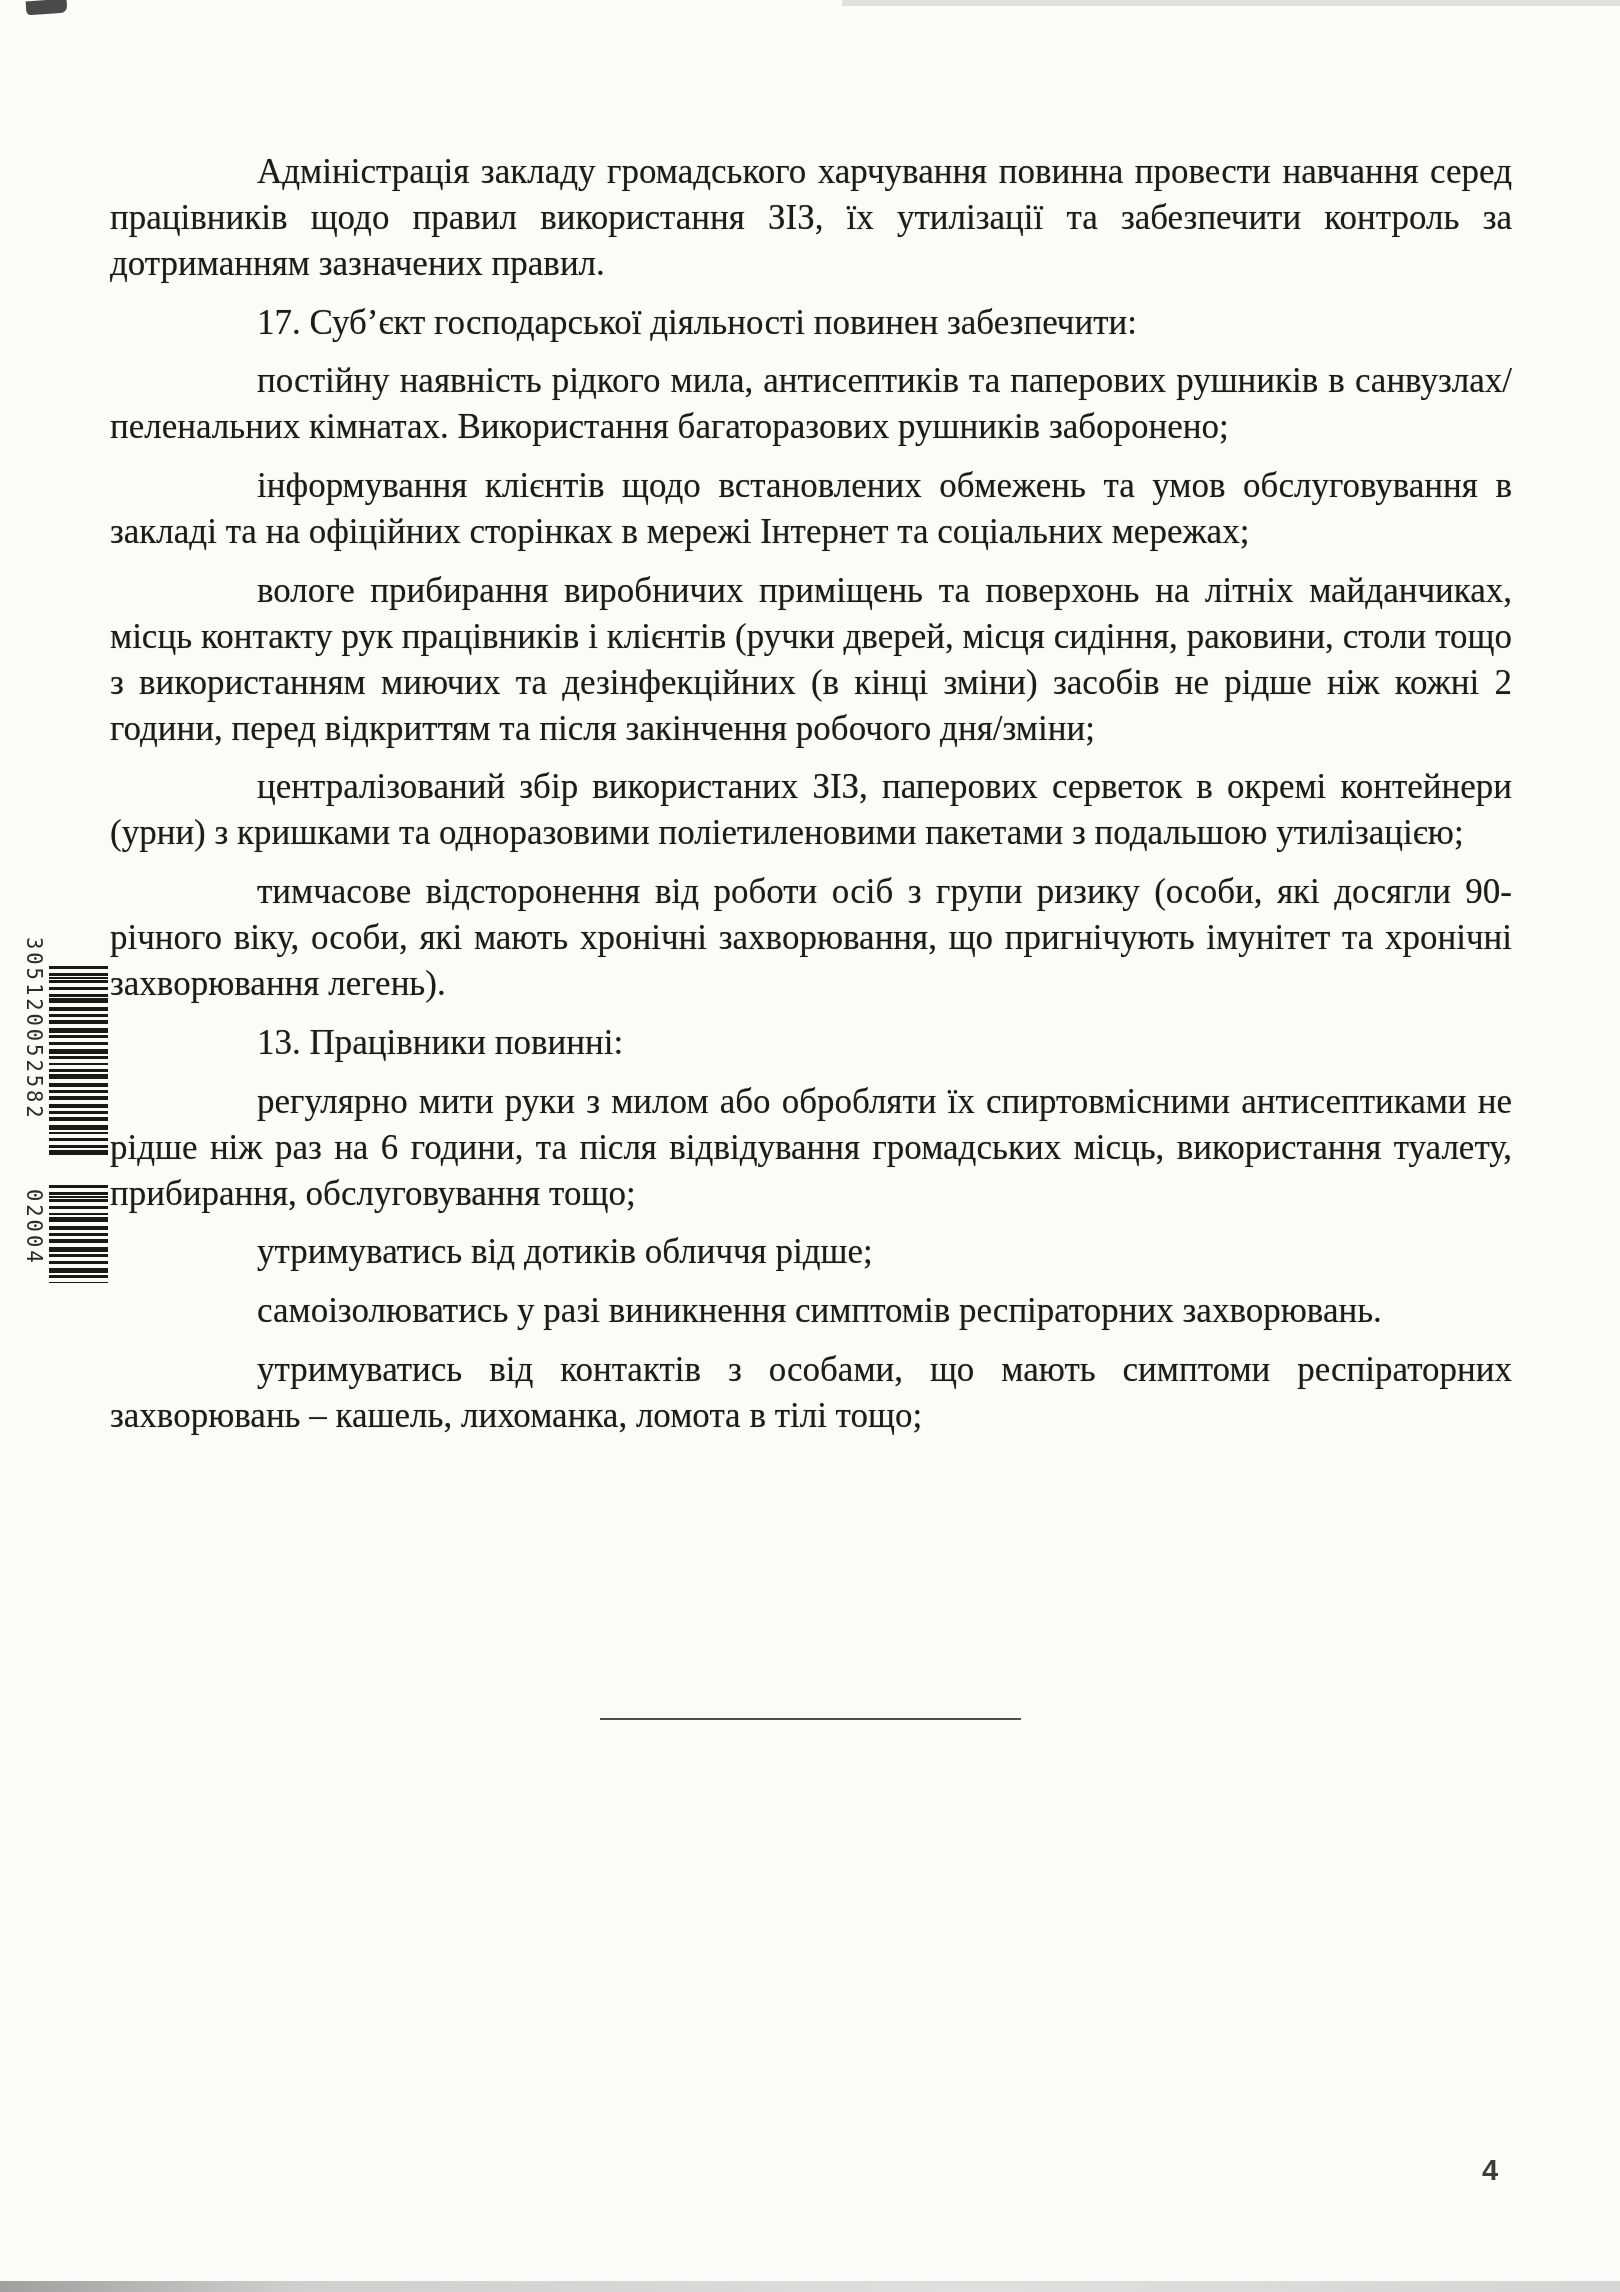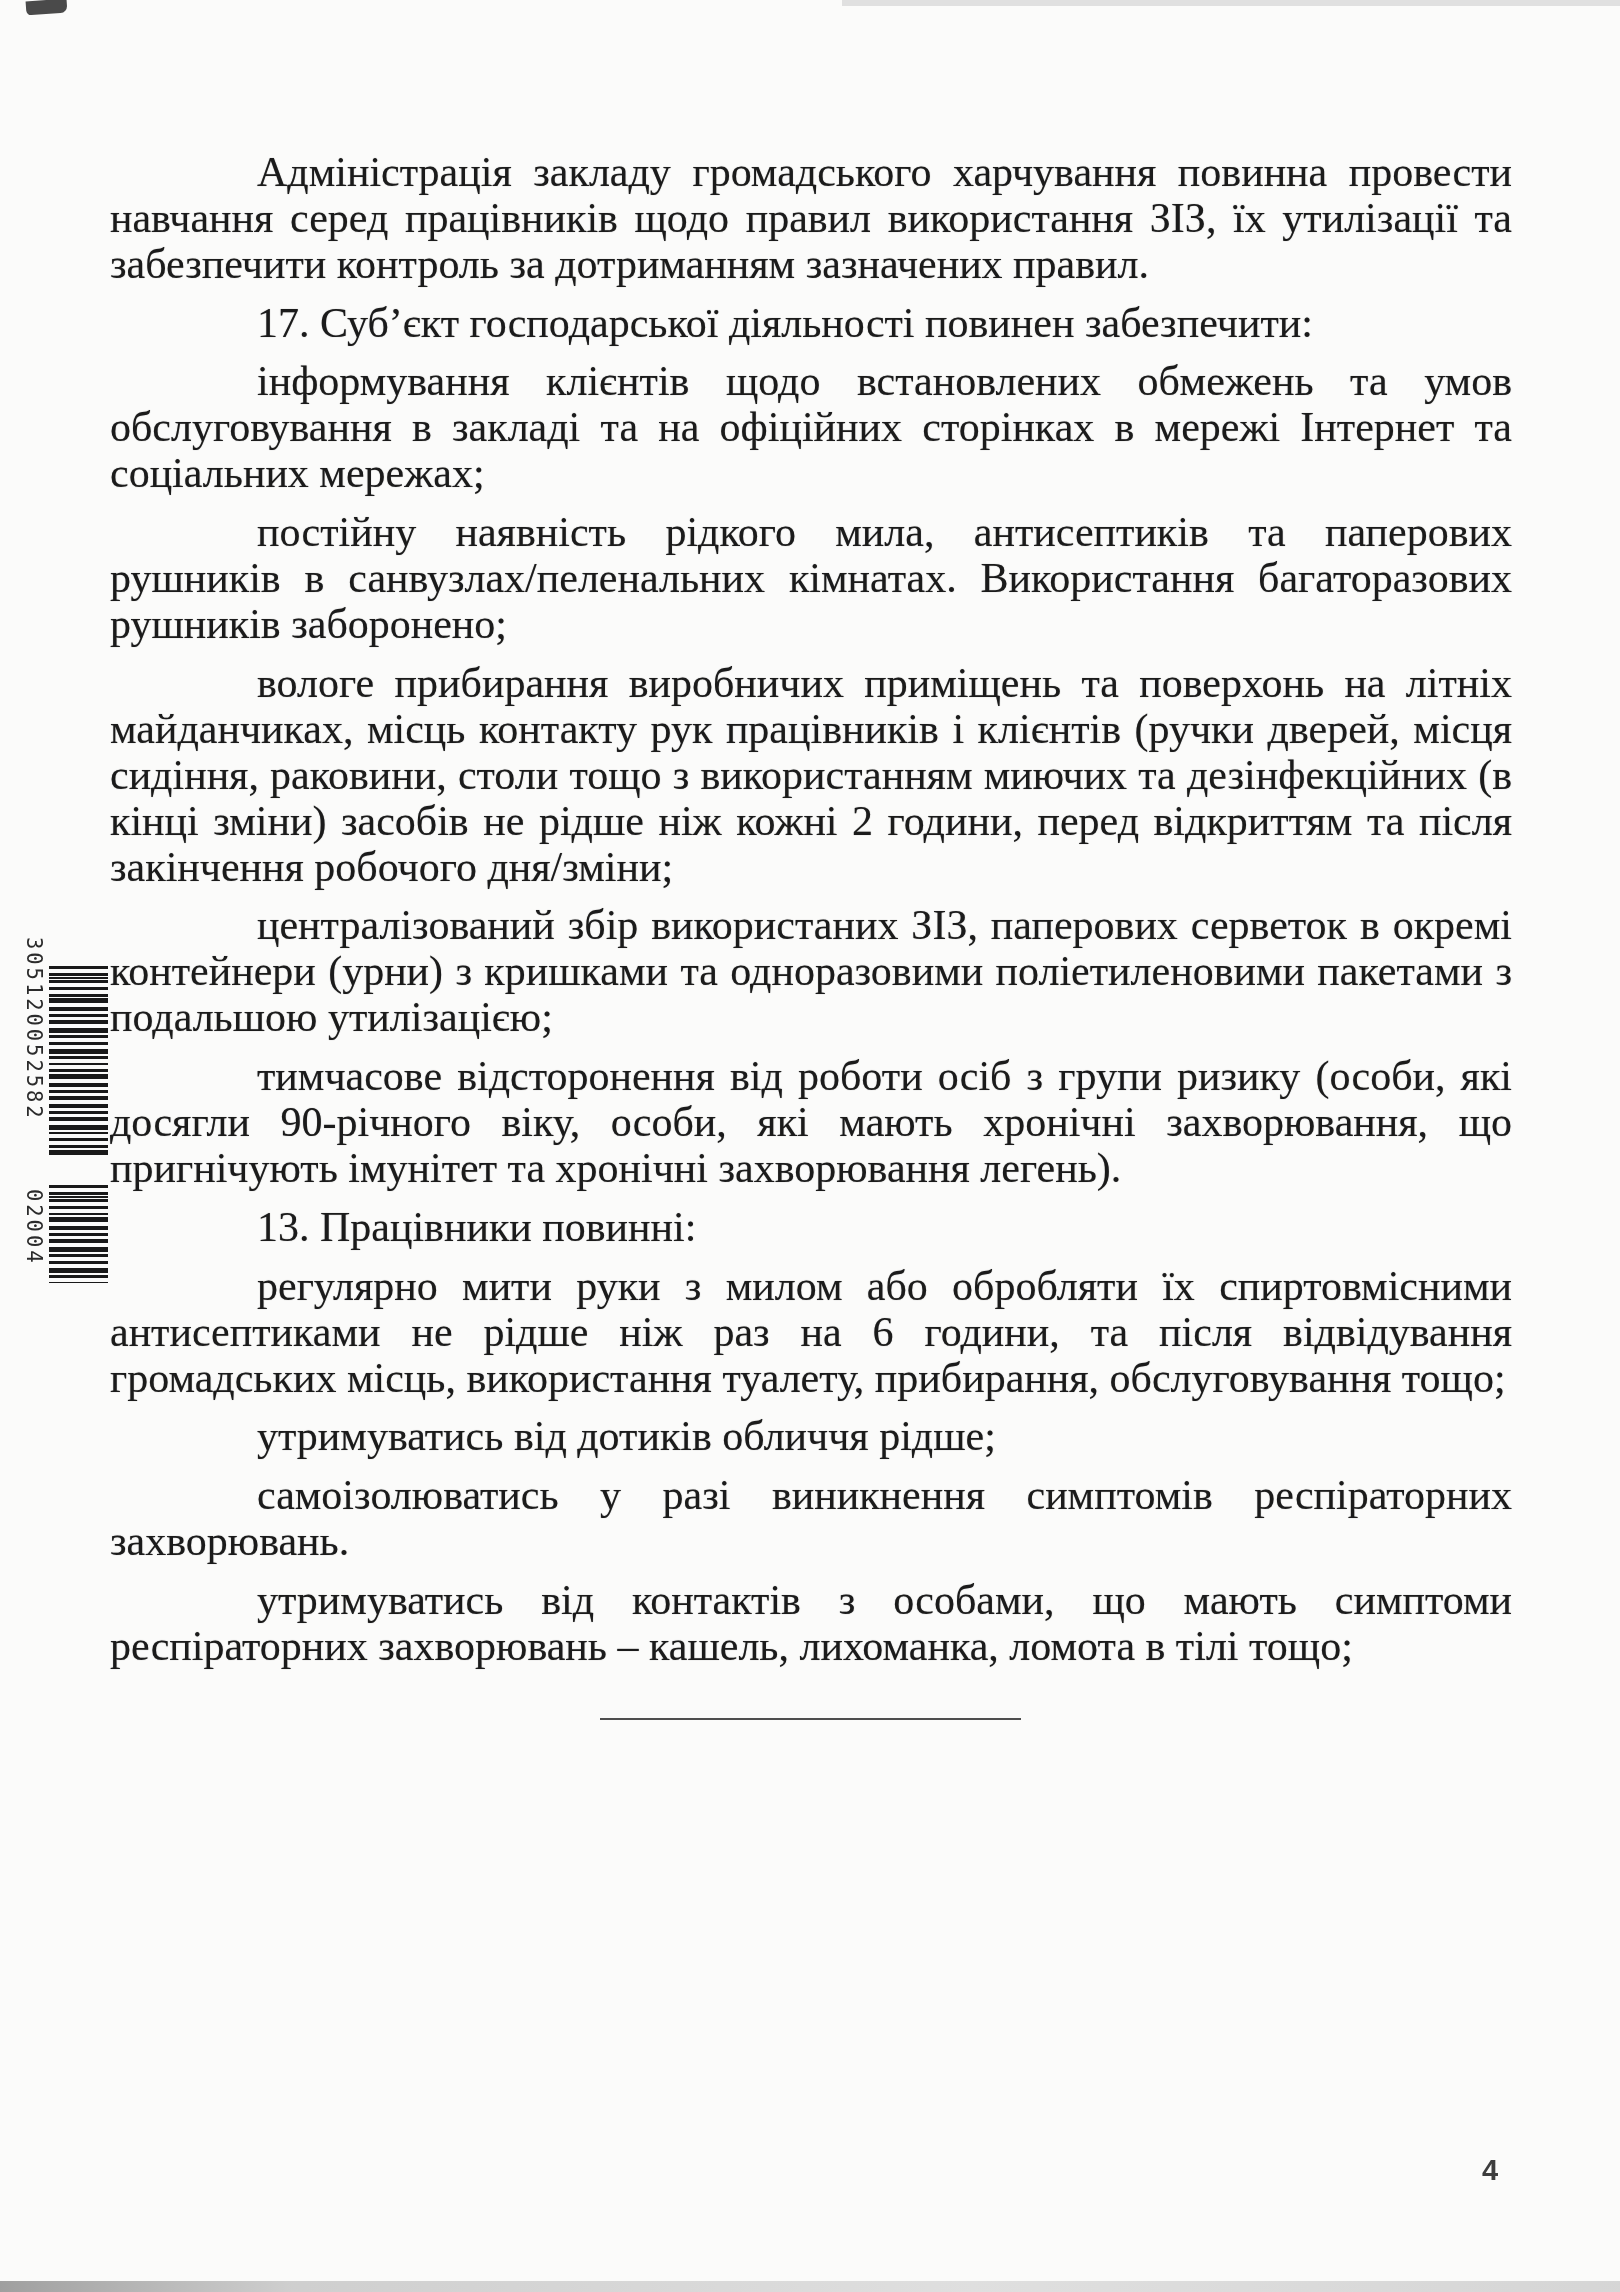--- a/index.html
+++ b/index.html
@@ -8,21 +8,21 @@
     width:1620px;height:2293px;
     background:var(--paper,#fbfbfa);
     overflow:hidden;
     font-family:"Liberation Serif","DejaVu Serif",serif;
     box-shadow:0 0 7.8px rgba(0,0,0,.25);
   }
   
   .text-block{
     position:absolute;left:110px;top:149px;width:1402px;
     color:var(--ink,#1b1b1b);
-    font-size:42px;line-height:46px;
+    font-size:35px;line-height:46px;
     text-align:justify;
     text-shadow:0 0 1px rgba(25,25,25,.45);
   }
   .para{margin:0 0 12.7px 0;text-indent:147px;}
   
   .sig-line{
     position:absolute;left:600px;top:1718px;width:421px;height:2px;
     background:#2f2f2f;opacity:.85;
   }
   
@@ -80,22 +80,22 @@
   </div>
 
   <div class="barcode bc2">
     <div class="bc-digits">02004</div>
     <div class="bc-bars"></div>
   </div>
 
   <main class="text-block">
     <p class="para">Адміністрація закладу громадського харчування повинна провести навчання серед працівників щодо правил використання ЗІЗ, їх утилізації та забезпечити контроль за дотриманням зазначених правил.</p>
     <p class="para">17. Суб’єкт господарської діяльності повинен забезпечити:</p>
+    <p class="para">постійну наявність рідкого мила, антисептиків та паперових рушників в санвузлах/пеленальних кімнатах. Використання багаторазових рушників заборонено;</p>
     <p class="para">інформування клієнтів щодо встановлених обмежень та умов обслуговування в закладі та на офіційних сторінках в мережі Інтернет та соціальних мережах;</p>
-    <p class="para">постійну наявність рідкого мила, антисептиків та паперових рушників в санвузлах/пеленальних кімнатах. Використання багаторазових рушників заборонено;</p>
     <p class="para">вологе прибирання виробничих приміщень та поверхонь на літніх майданчиках, місць контакту рук працівників і клієнтів (ручки дверей, місця сидіння, раковини, столи тощо з використанням миючих та дезінфекційних (в кінці зміни) засобів не рідше ніж кожні 2 години, перед відкриттям та після закінчення робочого дня/зміни;</p>
     <p class="para">централізований збір використаних ЗІЗ, паперових серветок в окремі контейнери (урни) з кришками та одноразовими поліетиленовими пакетами з подальшою утилізацією;</p>
     <p class="para">тимчасове відсторонення від роботи осіб з групи ризику (особи, які досягли 90-річного віку, особи, які мають хронічні захворювання, що пригнічують імунітет та хронічні захворювання легень).</p>
     <p class="para">13. Працівники повинні:</p>
     <p class="para">регулярно мити руки з милом або обробляти їх спиртовмісними антисептиками не рідше ніж раз на 6 години, та після відвідування громадських місць, використання туалету, прибирання, обслуговування тощо;</p>
     <p class="para">утримуватись від дотиків обличчя рідше;</p>
     <p class="para">самоізолюватись у разі виникнення симптомів респіраторних захворювань.</p>
     <p class="para">утримуватись від контактів з особами, що мають симптоми респіраторних захворювань – кашель, лихоманка, ломота в тілі тощо;</p>
   </main>
 

